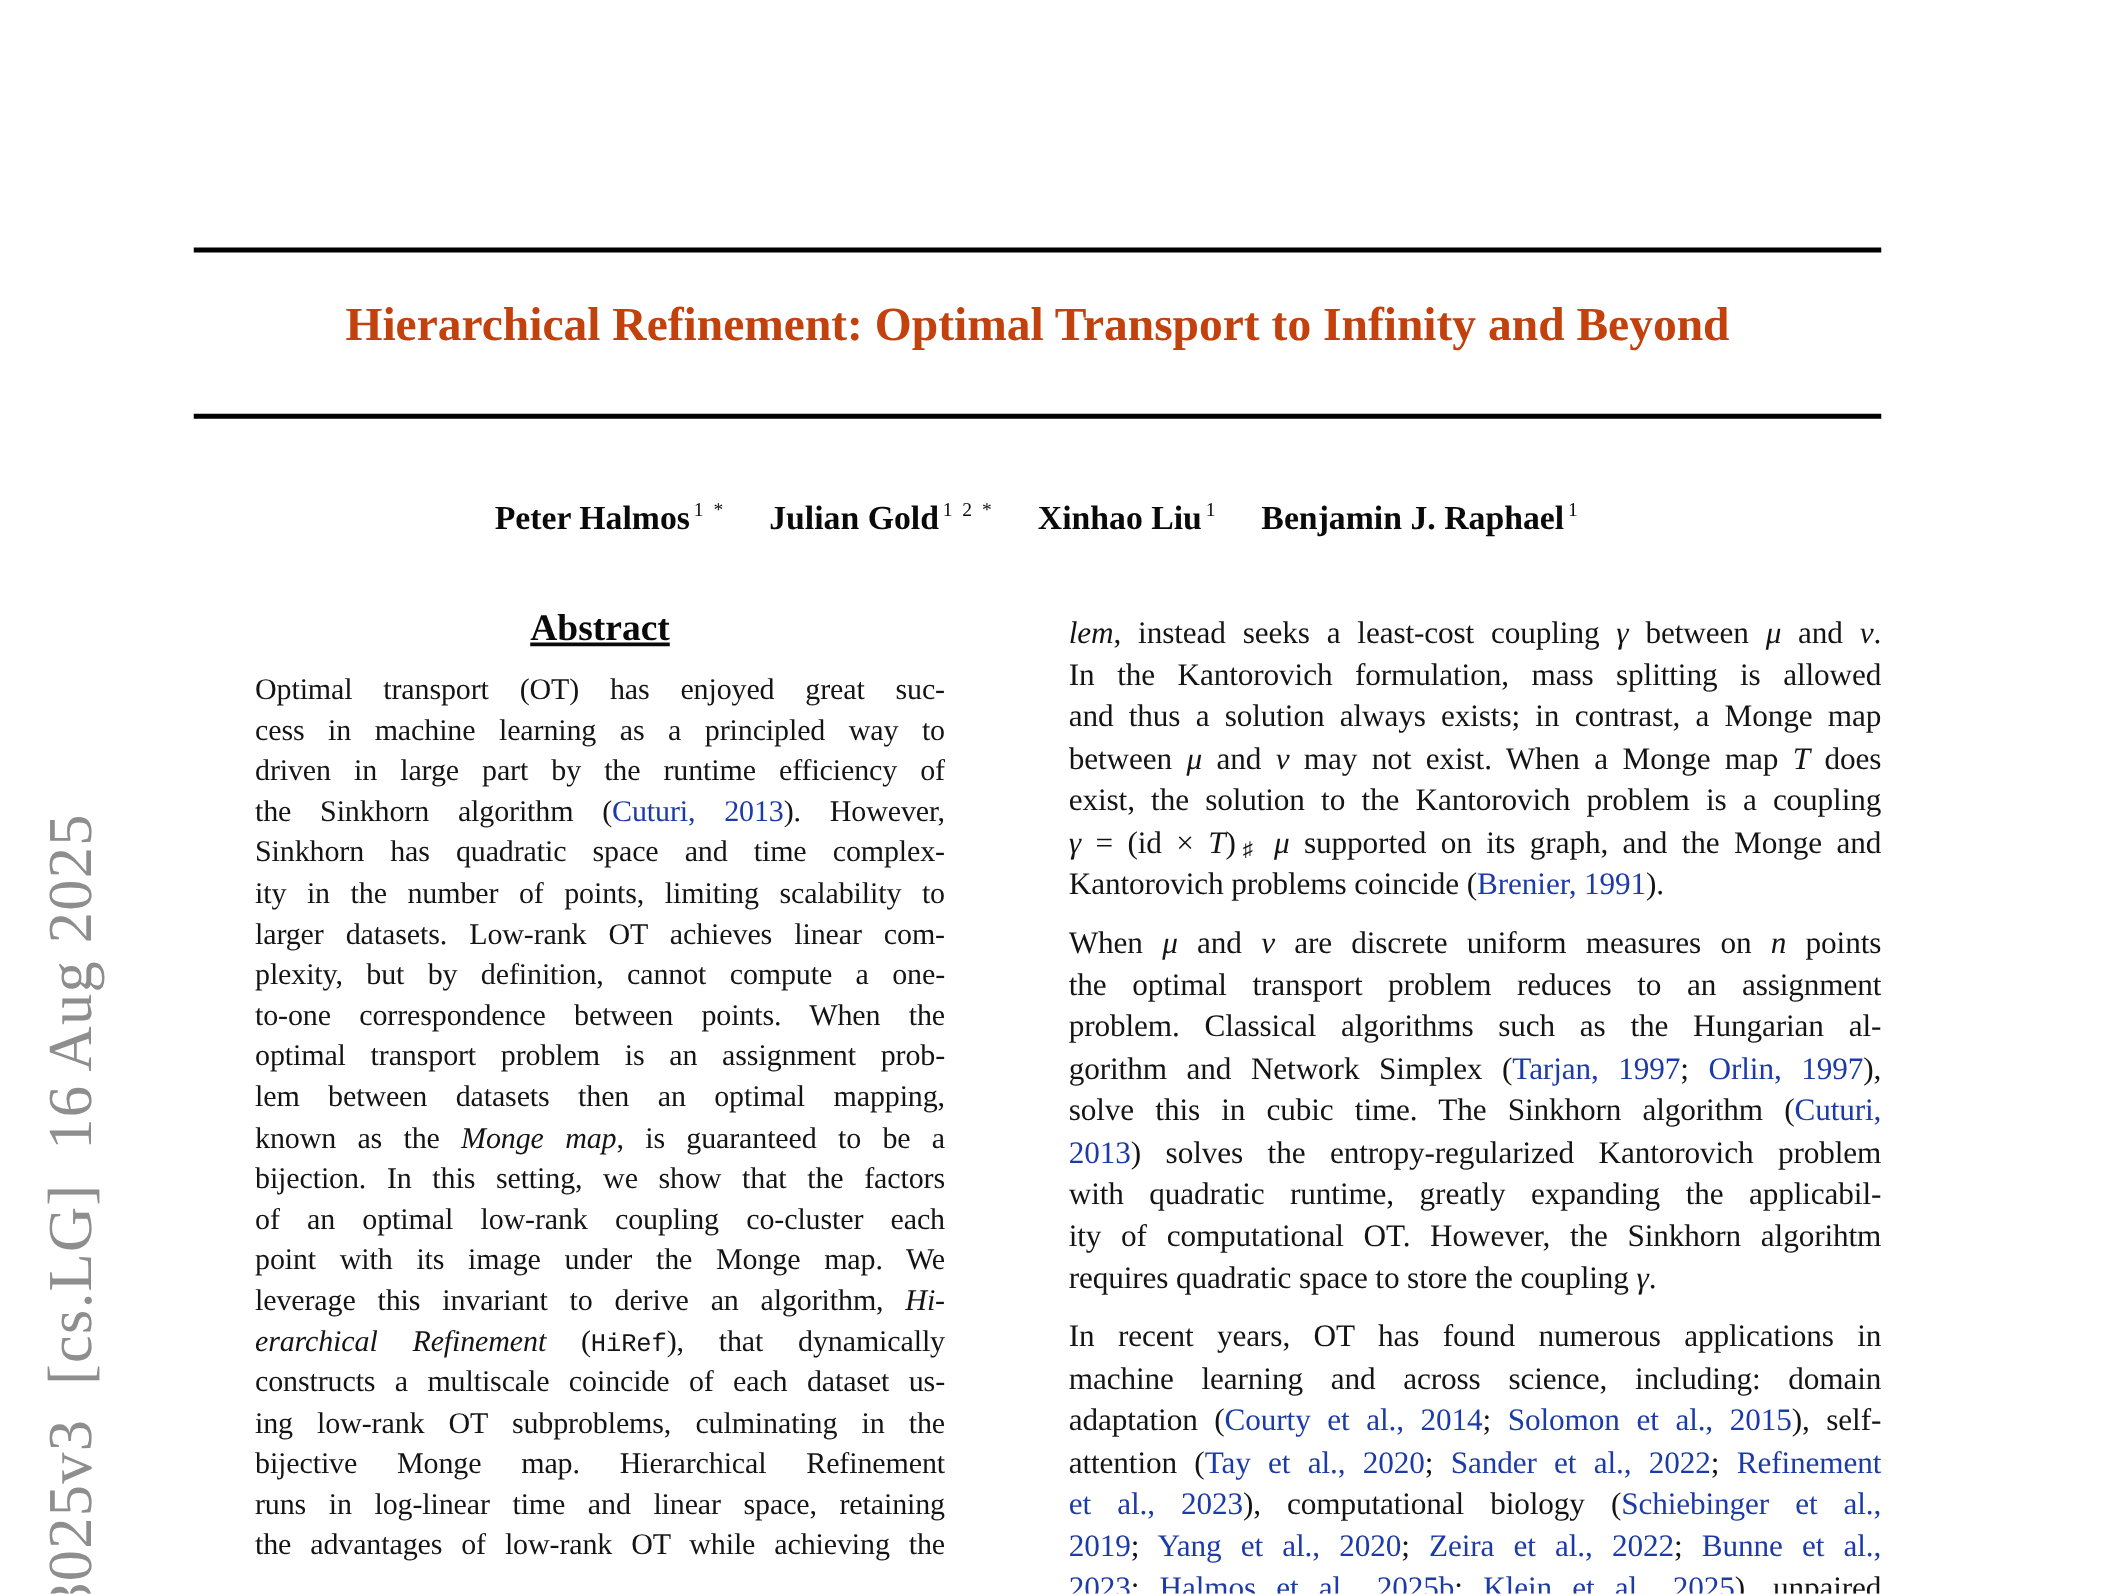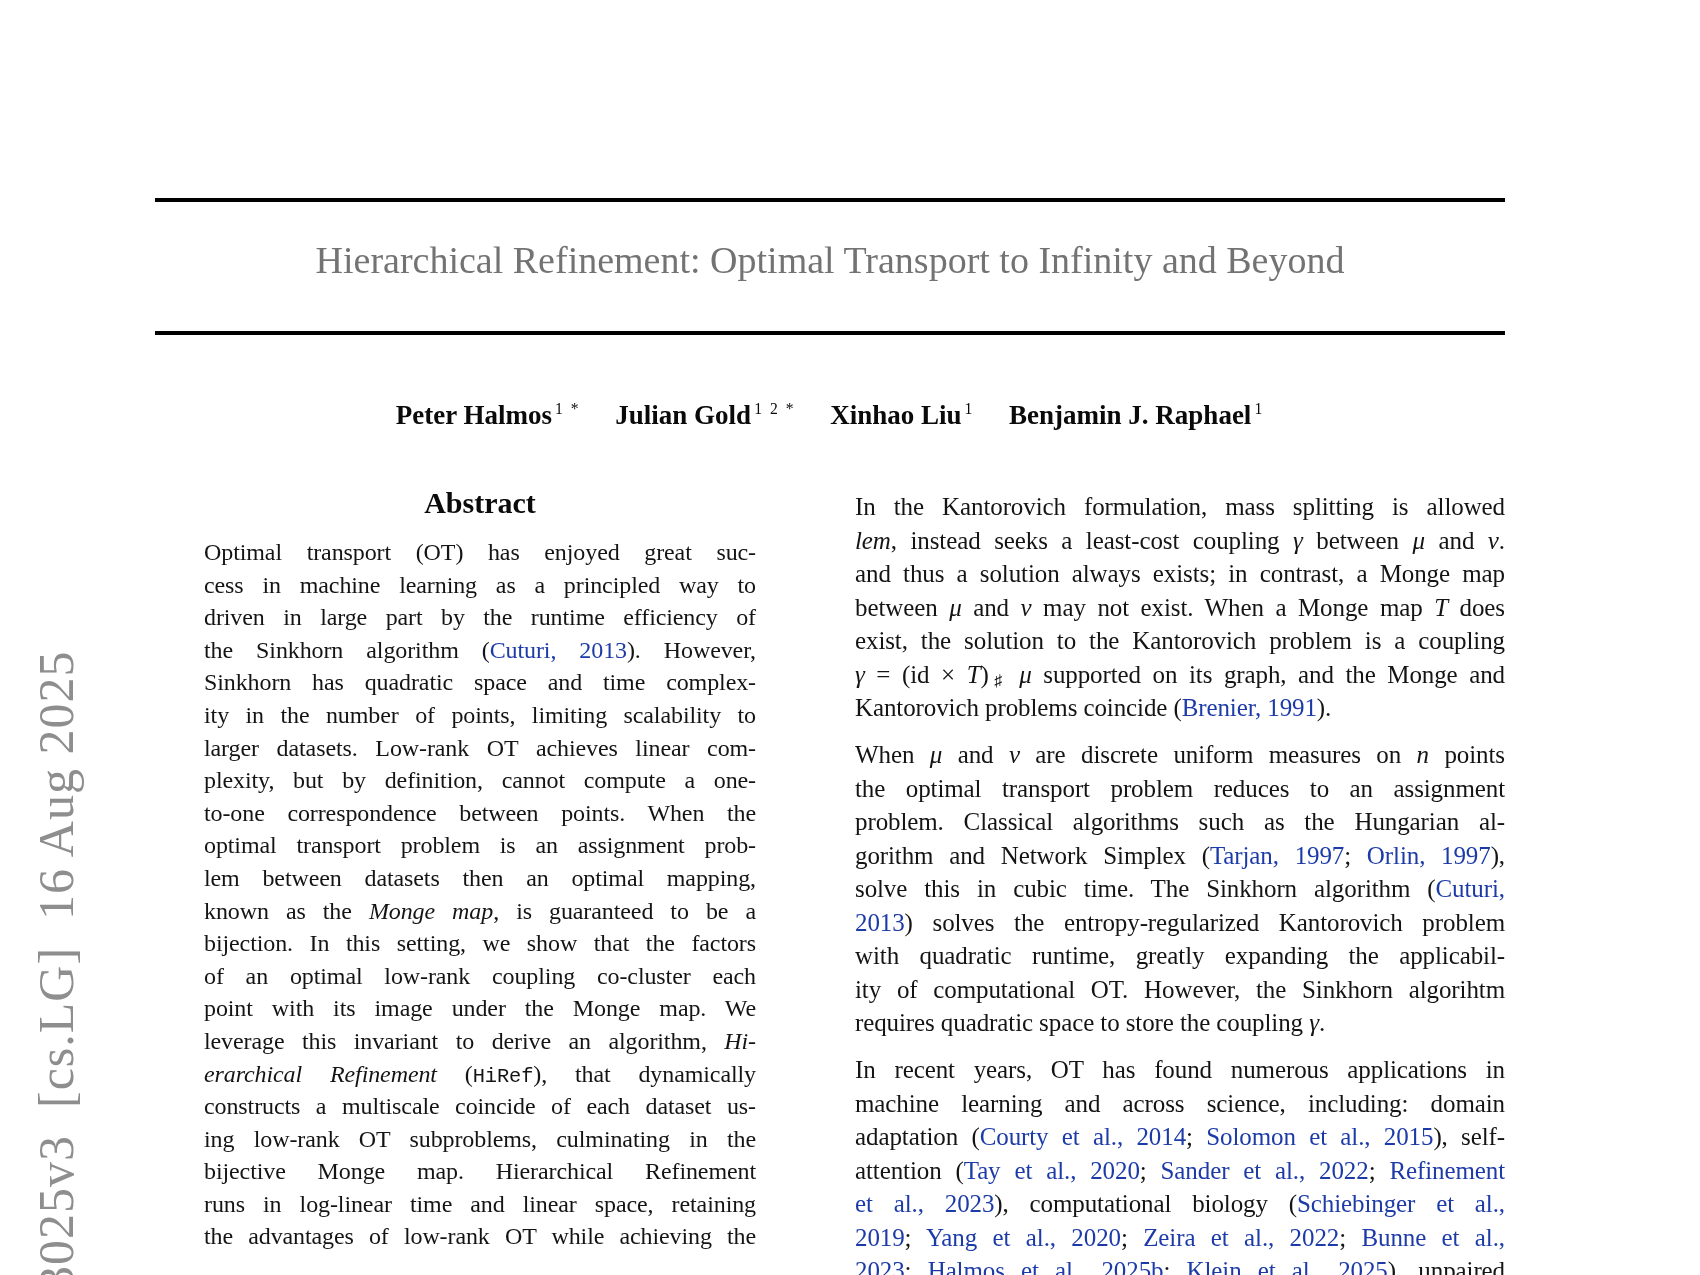--- a/index.html
+++ b/index.html
@@ -5,27 +5,27 @@
   html,body{margin:0;padding:0;background:#ffffff;}
   .page{position:relative;width:1700px;height:1275px;overflow:hidden;background:#ffffff;
         font-family:"Liberation Serif",serif;color:#141414;}
   .watermark{position:absolute;left:26px;top:1291px;transform:rotate(-90deg);
         transform-origin:0 0;font-size:50px;line-height:60px;letter-spacing:1px;
         color:var(--watermark_gray,#8e8e8e);white-space:pre;}
   .rule{position:absolute;left:155px;width:1350px;height:4px;background:var(--rule_black,#000);}
   .rule-top{top:198px;}
   .rule-bottom{top:331px;}
   .title{position:absolute;left:155px;top:238px;width:1350px;margin:0;text-align:center;
-        font-size:38px;line-height:44px;font-weight:normal;color:#737373;}
+        font-size:38px;line-height:44px;font-weight:bold;color:#c2410c;}
   .authors{position:absolute;left:155px;top:393px;width:1350px;text-align:center;
         font-size:27px;line-height:32px;font-weight:bold;color:#0a0a0a;}
   .author{margin:12px 14px;white-space:nowrap;}
   .author sup{font-weight:normal;font-size:58%;letter-spacing:2px;margin-left:3px;}
   .abshead{position:absolute;left:204px;top:486px;width:552px;text-align:center;
-        font-size:30px;line-height:34px;font-weight:bold;color:#0a0a0a;}
+        font-size:30px;line-height:34px;font-weight:bold;color:#0a0a0a;text-decoration:underline;}
   .abs{position:absolute;left:204px;top:536px;width:552px;font-size:24px;}
   .abs .tline{height:32.6px;line-height:32.6px;}
   .rc{position:absolute;left:855px;width:650px;font-size:25px;}
   #rc1{top:490px;}
   #rc2{top:738px;}
   #rc3{top:1053px;}
   .rc .tline{height:33.5px;line-height:33.5px;}
   .tline{text-align:justify;text-align-last:justify;overflow:hidden;
         letter-spacing:-0.1px;white-space:normal;}
   .tline.nj{text-align-last:left;}
@@ -75,22 +75,22 @@
       <div class="tline"><span>leverage this invariant to derive an algorithm, </span><span class="i">Hi-</span></div>
       <div class="tline"><span class="i">erarchical Refinement</span><span> (</span><span class="m">HiRef</span><span>), that dynamically</span></div>
       <div class="tline"><span>constructs a multiscale coincide of each dataset us-</span></div>
       <div class="tline"><span>ing low-rank OT subproblems, culminating in the</span></div>
       <div class="tline"><span>bijective Monge map. Hierarchical Refinement</span></div>
       <div class="tline"><span>runs in log-linear time and linear space, retaining</span></div>
       <div class="tline"><span>the advantages of low-rank OT while achieving the</span></div>
     </div>
 
   <div class="rc" id="rc1">
+      <div class="tline"><span class="i">lem</span><span>, instead seeks a least-cost coupling </span><span class="i">γ</span><span> between </span><span class="i">μ</span><span> and </span><span class="i">ν</span><span>.</span></div>
       <div class="tline"><span>In the Kantorovich formulation, mass splitting is allowed</span></div>
-      <div class="tline"><span class="i">lem</span><span>, instead seeks a least-cost coupling </span><span class="i">γ</span><span> between </span><span class="i">μ</span><span> and </span><span class="i">ν</span><span>.</span></div>
       <div class="tline"><span>and thus a solution always exists; in contrast, a Monge map</span></div>
       <div class="tline"><span>between </span><span class="i">μ</span><span> and </span><span class="i">ν</span><span> may not exist. When a Monge map </span><span class="i">T</span><span> does</span></div>
       <div class="tline"><span>exist, the solution to the Kantorovich problem is a coupling</span></div>
       <div class="tline"><span class="i">γ</span><span> = (id × </span><span class="i">T</span><span>)</span><span class="sub">♯</span><span> </span><span class="i">μ</span><span> supported on its graph, and the Monge and</span></div>
       <div class="tline nj"><span>Kantorovich problems coincide (</span><span class="b">Brenier, 1991</span><span>).</span></div>
     </div>
   <div class="rc" id="rc2">
       <div class="tline"><span>When </span><span class="i">μ</span><span> and </span><span class="i">ν</span><span> are discrete uniform measures on </span><span class="i">n</span><span> points</span></div>
       <div class="tline"><span>the optimal transport problem reduces to an assignment</span></div>
       <div class="tline"><span>problem. Classical algorithms such as the Hungarian al-</span></div>

